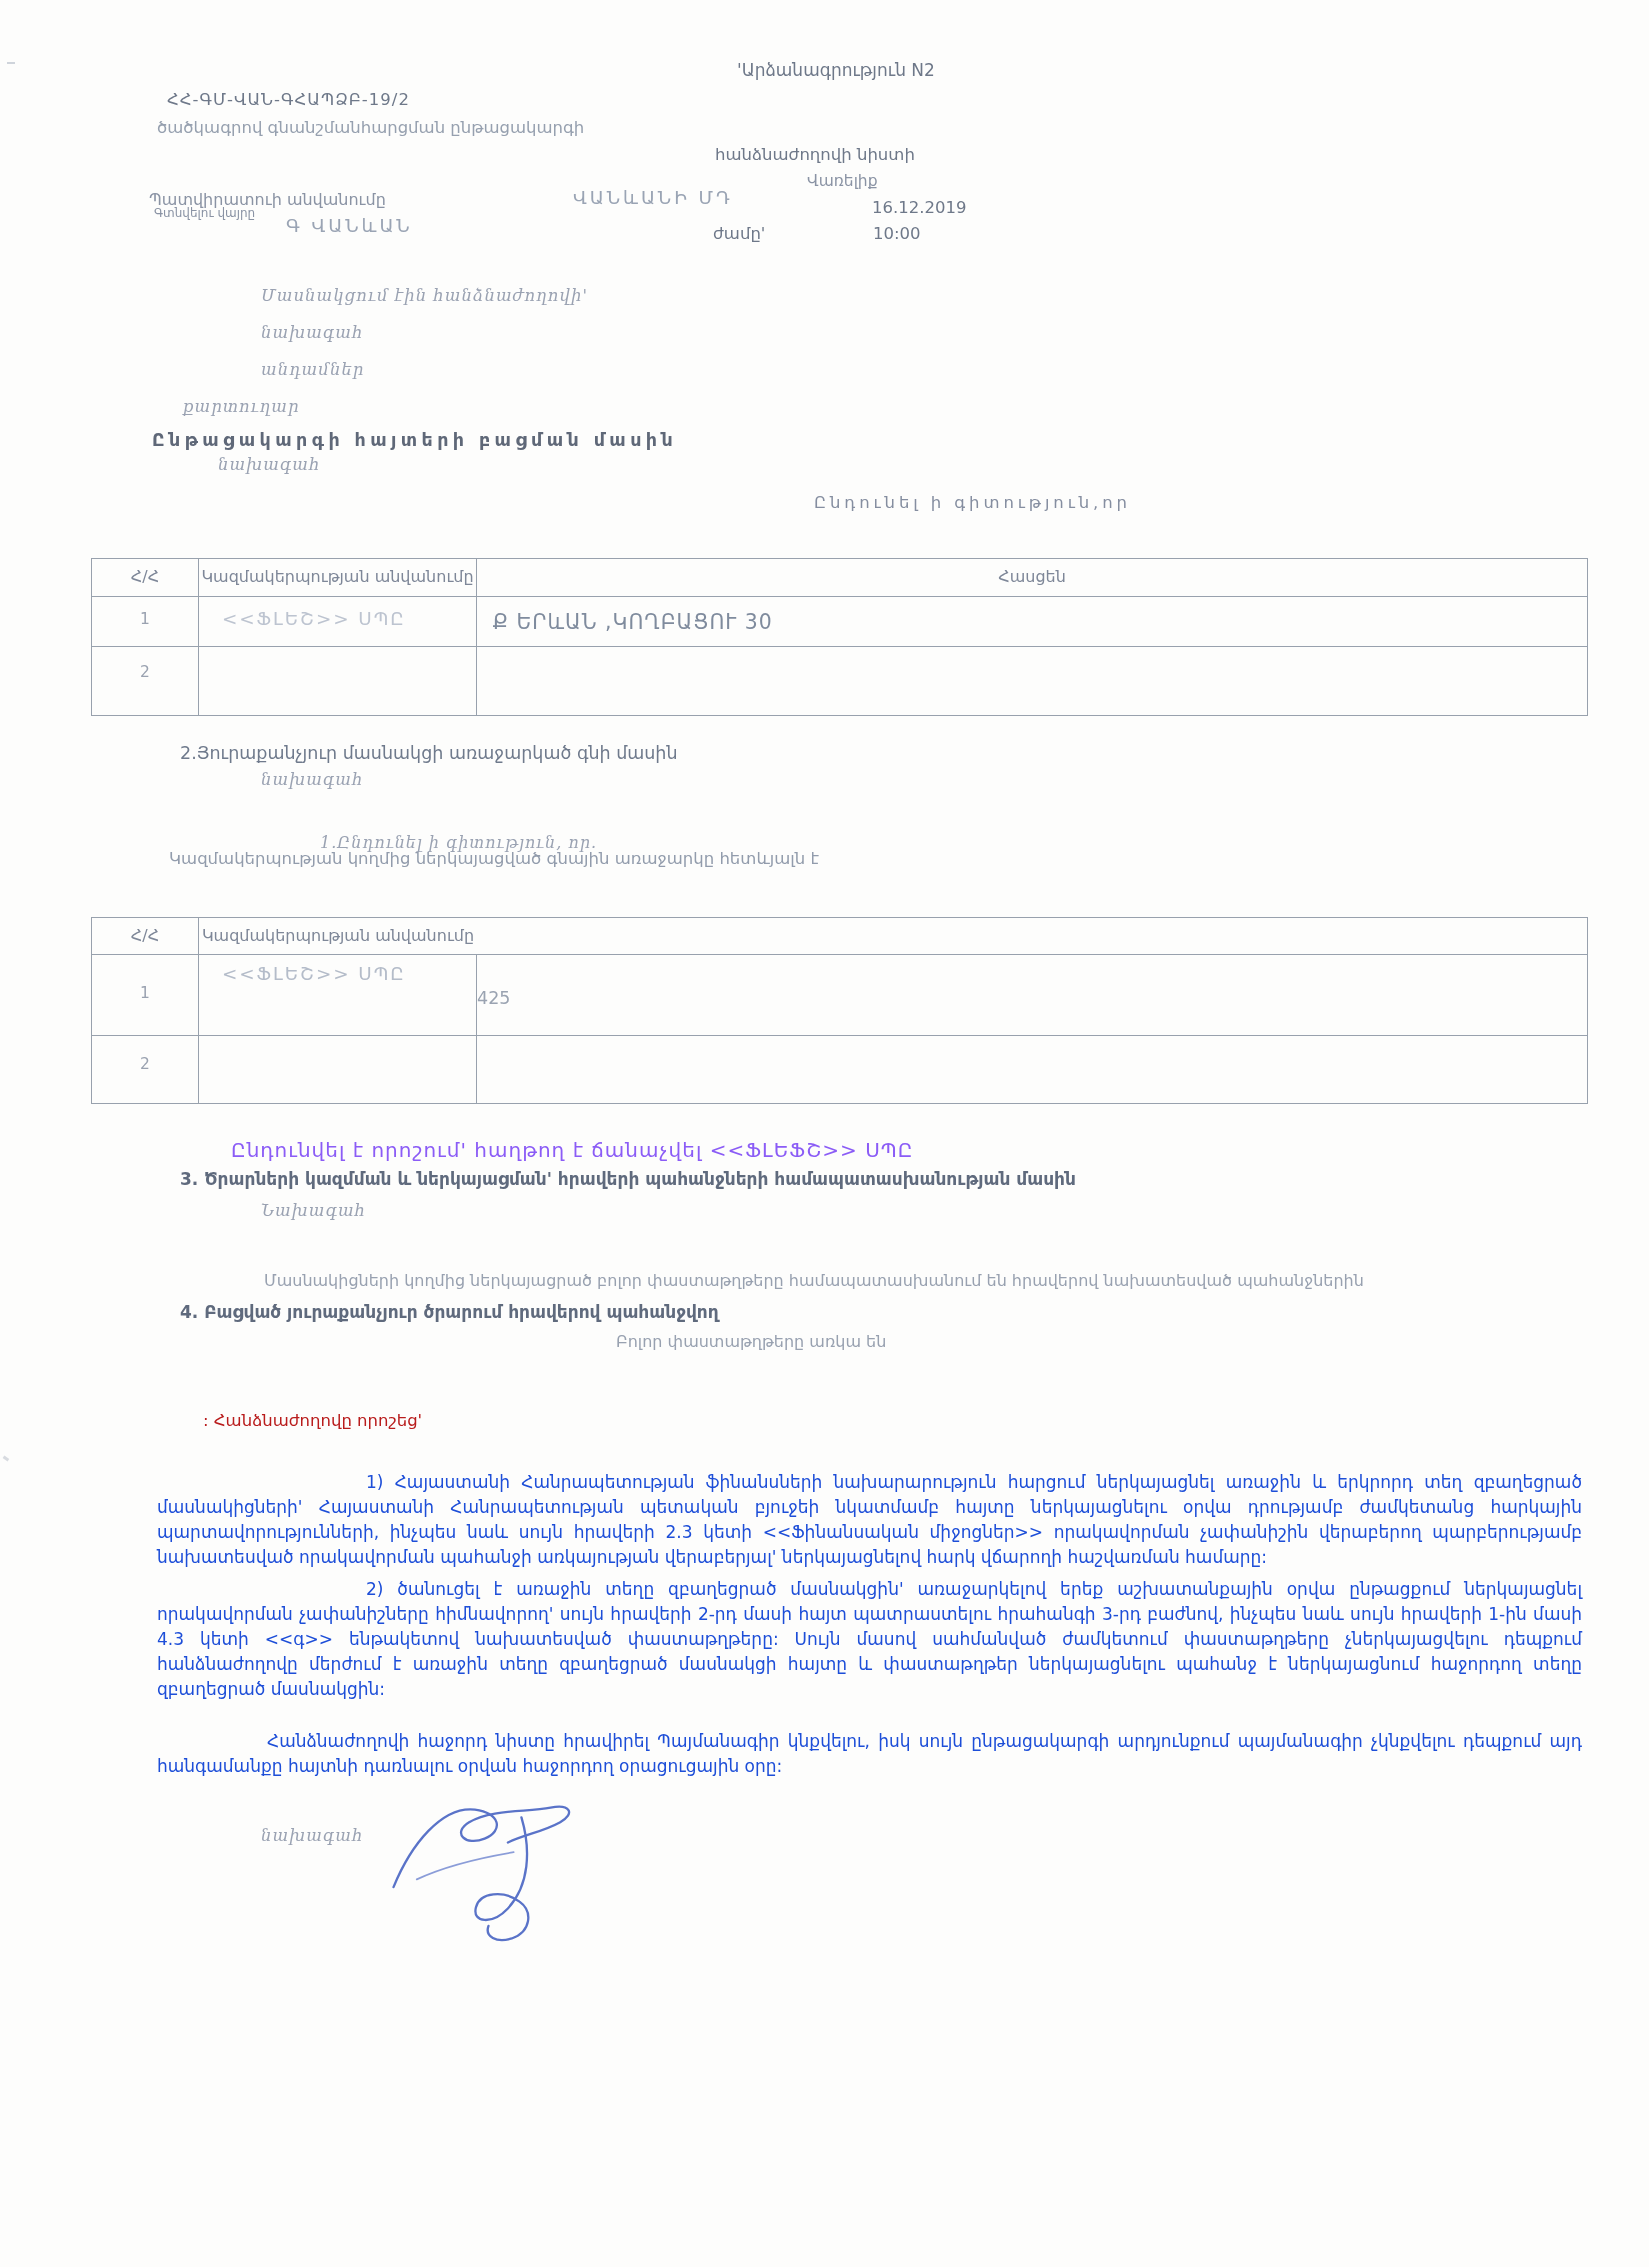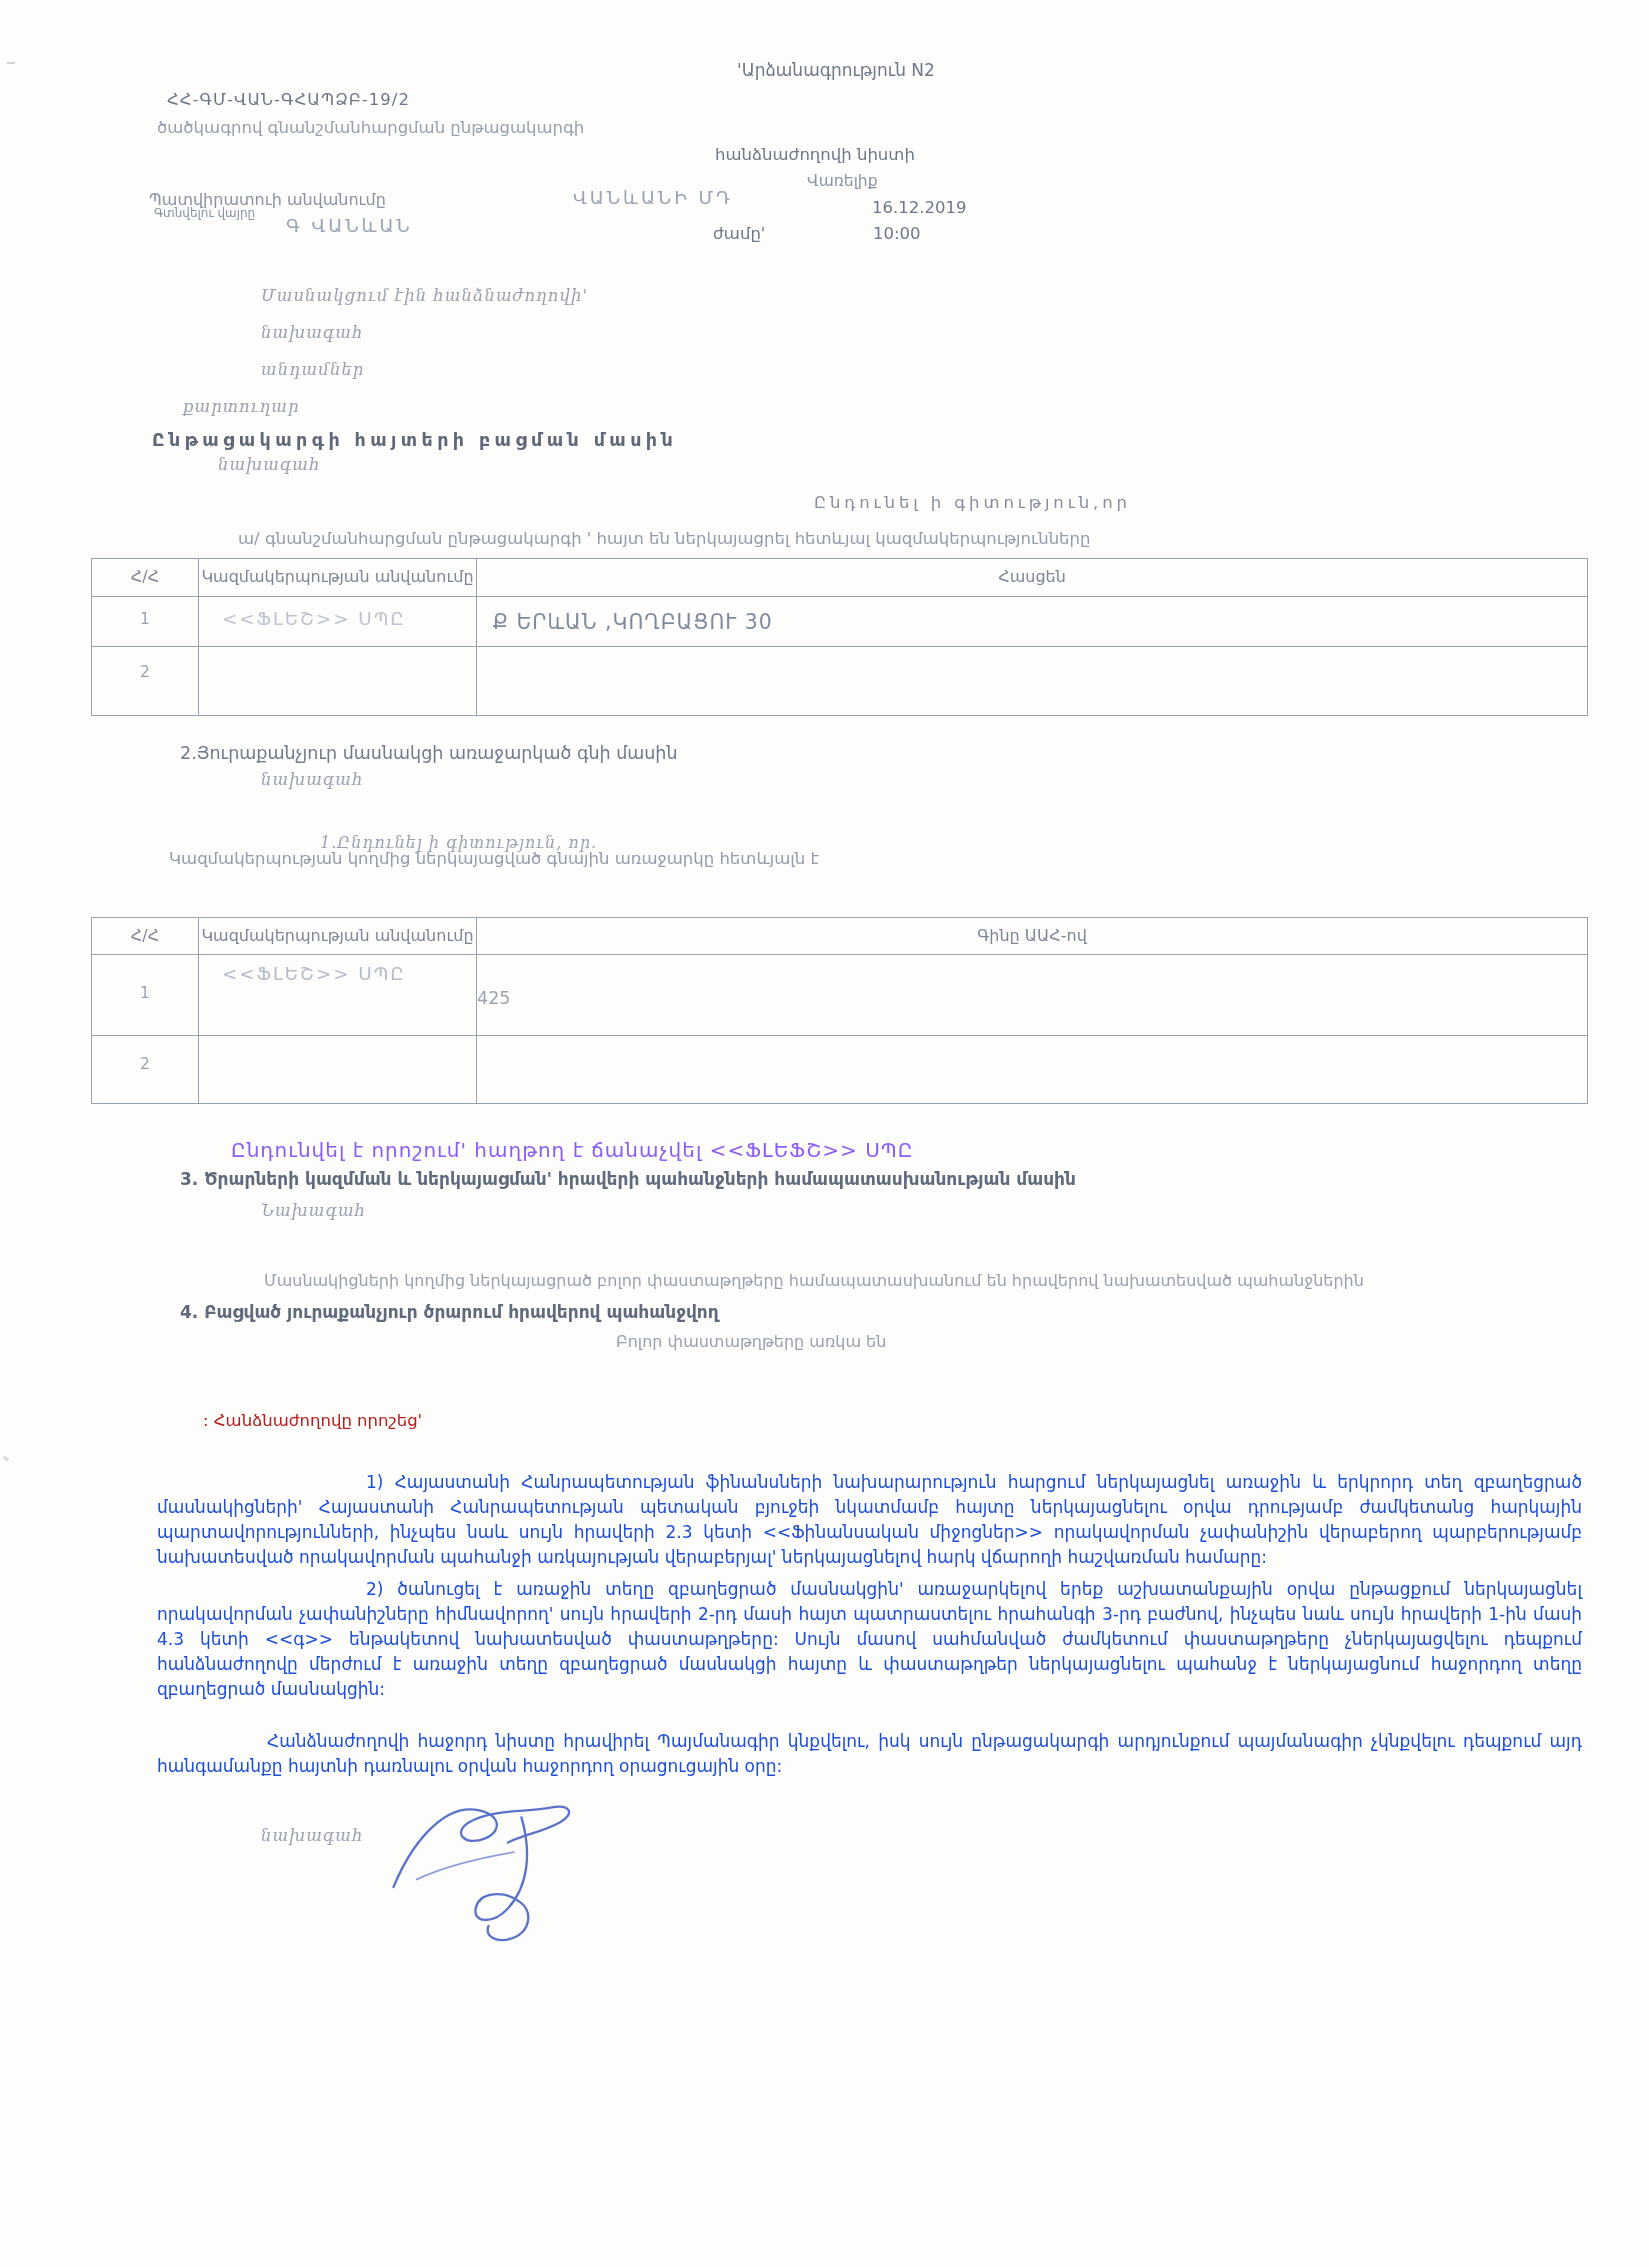--- a/index.html
+++ b/index.html
@@ -67,21 +67,20 @@
   <div class="abs print-dark" style="left:873px;top:224px;">10:00</div>
 
   <div class="abs italiclbl" style="left:261px;top:286px;">Մասնակցում էին հանձնաժողովի'</div>
   <div class="abs italiclbl" style="left:261px;top:323px;">նախագահ</div>
   <div class="abs italiclbl" style="left:261px;top:360px;">անդամներ</div>
   <div class="abs italiclbl" style="left:183px;top:397px;">քարտուղար</div>
 
   <div class="abs spaced-bold" style="left:152px;top:430px;">Ընթացակարգի հայտերի բացման մասին</div>
   <div class="abs italiclbl" style="left:218px;top:455px;">նախագահ</div>
   <div class="abs spaced" style="left:814px;top:493px;">Ընդունել ի գիտություն,որ</div>
-  <div class="abs print" style="left:238px;top:529px;color:#929cac;">ա/ գնանշմանհարցման ընթացակարգի ' հայտ են ներկայացրել հետևյալ կազմակերպությունները</div>
 
   <div class="tbl" style="left:91px;top:558px;width:1497px;">
     <div class="trow" style="height:38px;">
       <div class="c1 th">Հ/Հ</div>
       <div class="c2 th">Կազմակերպության անվանումը</div>
       <div class="c3 th">Հասցեն</div>
     </div>
     <div class="trow" style="height:50px;">
       <div class="c1 num" style="padding-top:12.6px;">1</div>
       <div class="c2 hand-light" style="padding:10.7px 0 0 23px;">&lt;&lt;ՖԼԵՇ&gt;&gt;  ՍՊԸ</div>
@@ -96,21 +95,20 @@
 
   <div class="abs" style="left:180px;top:743px;color:#6f7a8c;font-size:17.5px;">2.Յուրաքանչյուր մասնակցի առաջարկած գնի մասին</div>
   <div class="abs italiclbl" style="left:261px;top:770px;">նախագահ</div>
   <div class="abs italiclbl" style="left:320px;top:833px;font-size:16px;">1.Ընդունել ի գիտություն, որ.</div>
   <div class="abs print" style="left:169px;top:849px;color:#929cac;">Կազմակերպության կողմից ներկայացված գնային առաջարկը հետևյալն է</div>
 
   <div class="tbl" style="left:91px;top:917px;width:1497px;">
     <div class="trow" style="height:37px;">
       <div class="c1 th">Հ/Հ</div>
       <div class="c2 th">Կազմակերպության անվանումը</div>
-      <div class="c3 th">Գինը ԱԱՀ-ով</div>
     </div>
     <div class="trow" style="height:81px;">
       <div class="c1 num" style="padding-top:29px;">1</div>
       <div class="c2 hand-light" style="padding:7.8px 0 0 23px;color:#b4bcc9;">&lt;&lt;ՖԼԵՇ&gt;&gt;    ՍՊԸ</div>
       <div class="c3" style="padding-top:33px;text-align:left;color:#9aa3b1;font-size:17.5px;">425</div>
     </div>
     <div class="trow" style="height:67px;">
       <div class="c1 num" style="padding-top:19.4px;">2</div>
       <div class="c2"></div>
       <div class="c3"></div>

